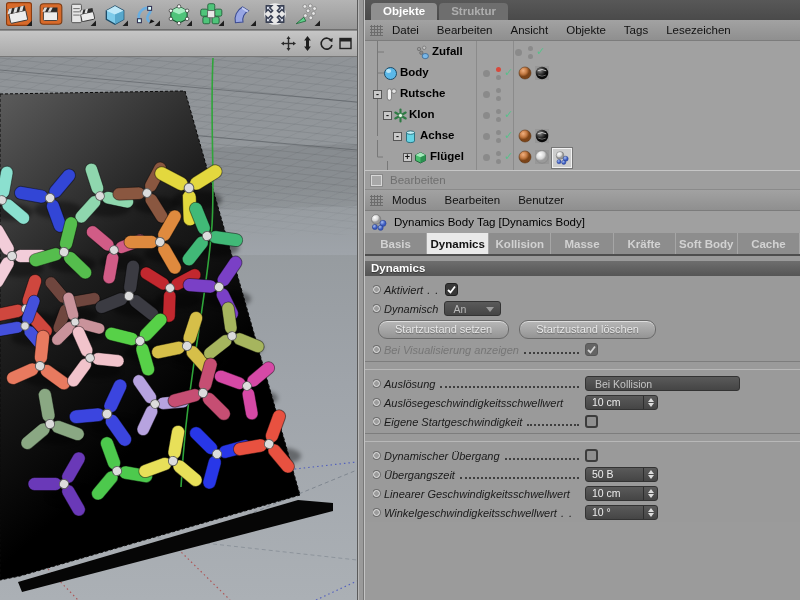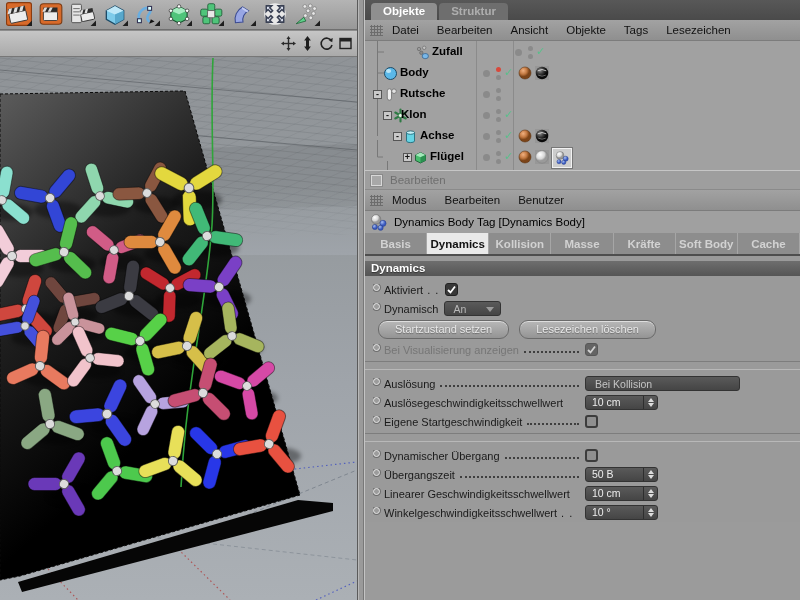--- a/index.html
+++ b/index.html
@@ -60,21 +60,21 @@
   .atabs{height:21px;background:#8d8d8d;border-bottom:2px solid #4e4e4e;display:flex;}
   .atab{flex:1;border-right:1px solid #a6a6a6;font-size:11.5px;font-weight:bold;color:#d2d2d2;
        display:flex;align-items:center;justify-content:center;}
   .atab.active{background:#e9e9e9;color:#111;}
   #acontent{background:#9a9a9a;padding-top:5px;}
   .sechead{height:15px;background:linear-gradient(#6e6e6e,#555);color:#fff;font-size:11.5px;font-weight:bold;
        padding-left:6px;line-height:15px;text-shadow:0 1px 1px #333;margin-bottom:4px;}
   .arow{height:19px;display:flex;align-items:center;padding-left:8px;font-size:11px;color:#1a1a1a;}
   .pcirc{width:5px;height:5px;border-radius:50%;background:#9c9c9c;border:1px solid #e6e6e6;
        box-shadow:0 0 0 1px #6d6d6d;margin-right:4px;flex:none;}
-  .lblarea{display:flex;overflow:hidden;}
+  .lblarea{display:flex;align-items:center;overflow:hidden;font-style:italic;}
   .lblarea.col{width:212px;flex:none;}
   .leader{flex:1;min-width:4px;border-bottom:2px dotted #3f3f3f;height:1px;margin:6px 6px 0 5px;}
   .suffix{margin-left:4px;letter-spacing:1px;}
   .dis{color:#767676;}
   .cbx{width:13px;height:13px;border-radius:3px;background:#383838;border:1px solid #222;
        box-sizing:border-box;display:flex;align-items:center;justify-content:center;flex:none;}
   .cbx svg{width:11px;height:11px;}
   .cbx.off{background:#8f8f8f;border:2px solid #3c3c3c;}
   .cbx.dim{opacity:.55;}
   .ddn{width:57px;height:15px;background:linear-gradient(#5a5a5a,#454545);border-radius:3px;border:1px solid #333;
@@ -721,21 +721,21 @@
           <span class="oicon" style="left: 28px;">
             <svg viewBox="0 0 15 15">
               <g stroke="#2e7a44" stroke-width="2.1" stroke-linecap="round">
                 <line x1="7.5" y1="1.5" x2="7.5" y2="13.5"></line>
                 <line x1="2.3" y1="4.5" x2="12.7" y2="10.5"></line>
                 <line x1="2.3" y1="10.5" x2="12.7" y2="4.5"></line>
               </g>
               <circle cx="7.5" cy="7.5" r="2.1" fill="#eafaea" stroke="#2e7a44" stroke-width=".8"></circle>
             </svg>
           </span>
-          <span class="nm" style="left: 36px;">Klon</span>
+          <span class="nm" style="left: 44px;">Klon</span>
           <div class="cdot" style="left: 118px; top: 7px; width: 7px; height: 7px; background: rgb(138, 138, 138);"></div>
           <div class="cdot" style="left: 131px; top: 4px; width: 5px; height: 5px; background: rgb(138, 138, 138);"></div>
           <div class="cdot" style="left: 131px; top: 12px; width: 5px; height: 5px; background: rgb(138, 138, 138);"></div>
           <span class="chk-green" style="left: 139px;">✓</span>
         </div>
         <div class="trow" style="top: 85px;">
           <div class="expander" style="left: 28px;">-</div>
           <span class="oicon" style="left: 38px;">
             <svg viewBox="0 0 15 15">
               <path d="M3.5 3.6 h8 v8.3 a4 1.7 0 0 1 -8 0 z" fill="#66d4e4" stroke="#176070" stroke-width=".8"></path>
@@ -847,21 +847,21 @@
             <span>Dynamisch</span>
             <span style="width: 6px;"></span>
           </div>
           <div class="ddn">
             <span>An</span>
             <span class="arr"></span>
           </div>
         </div>
         <div class="btnrow">
           <div class="cbtn">Startzustand setzen</div>
-          <div class="cbtn">Lesezeichen löschen</div>
+          <div class="cbtn">Startzustand löschen</div>
         </div>
         <div class="arow">
           <div class="lblarea col">
             <span class="pcirc"></span>
             <span class="dis">Bei Visualisierung anzeigen</span>
             <span class="leader"></span>
           </div>
           <div class="cbx dim">
             <svg viewBox="0 0 11 11">
               <polyline points="2,6 4.5,8.5 9,2.5" fill="none" stroke="#fff" stroke-width="1.8"></polyline>

